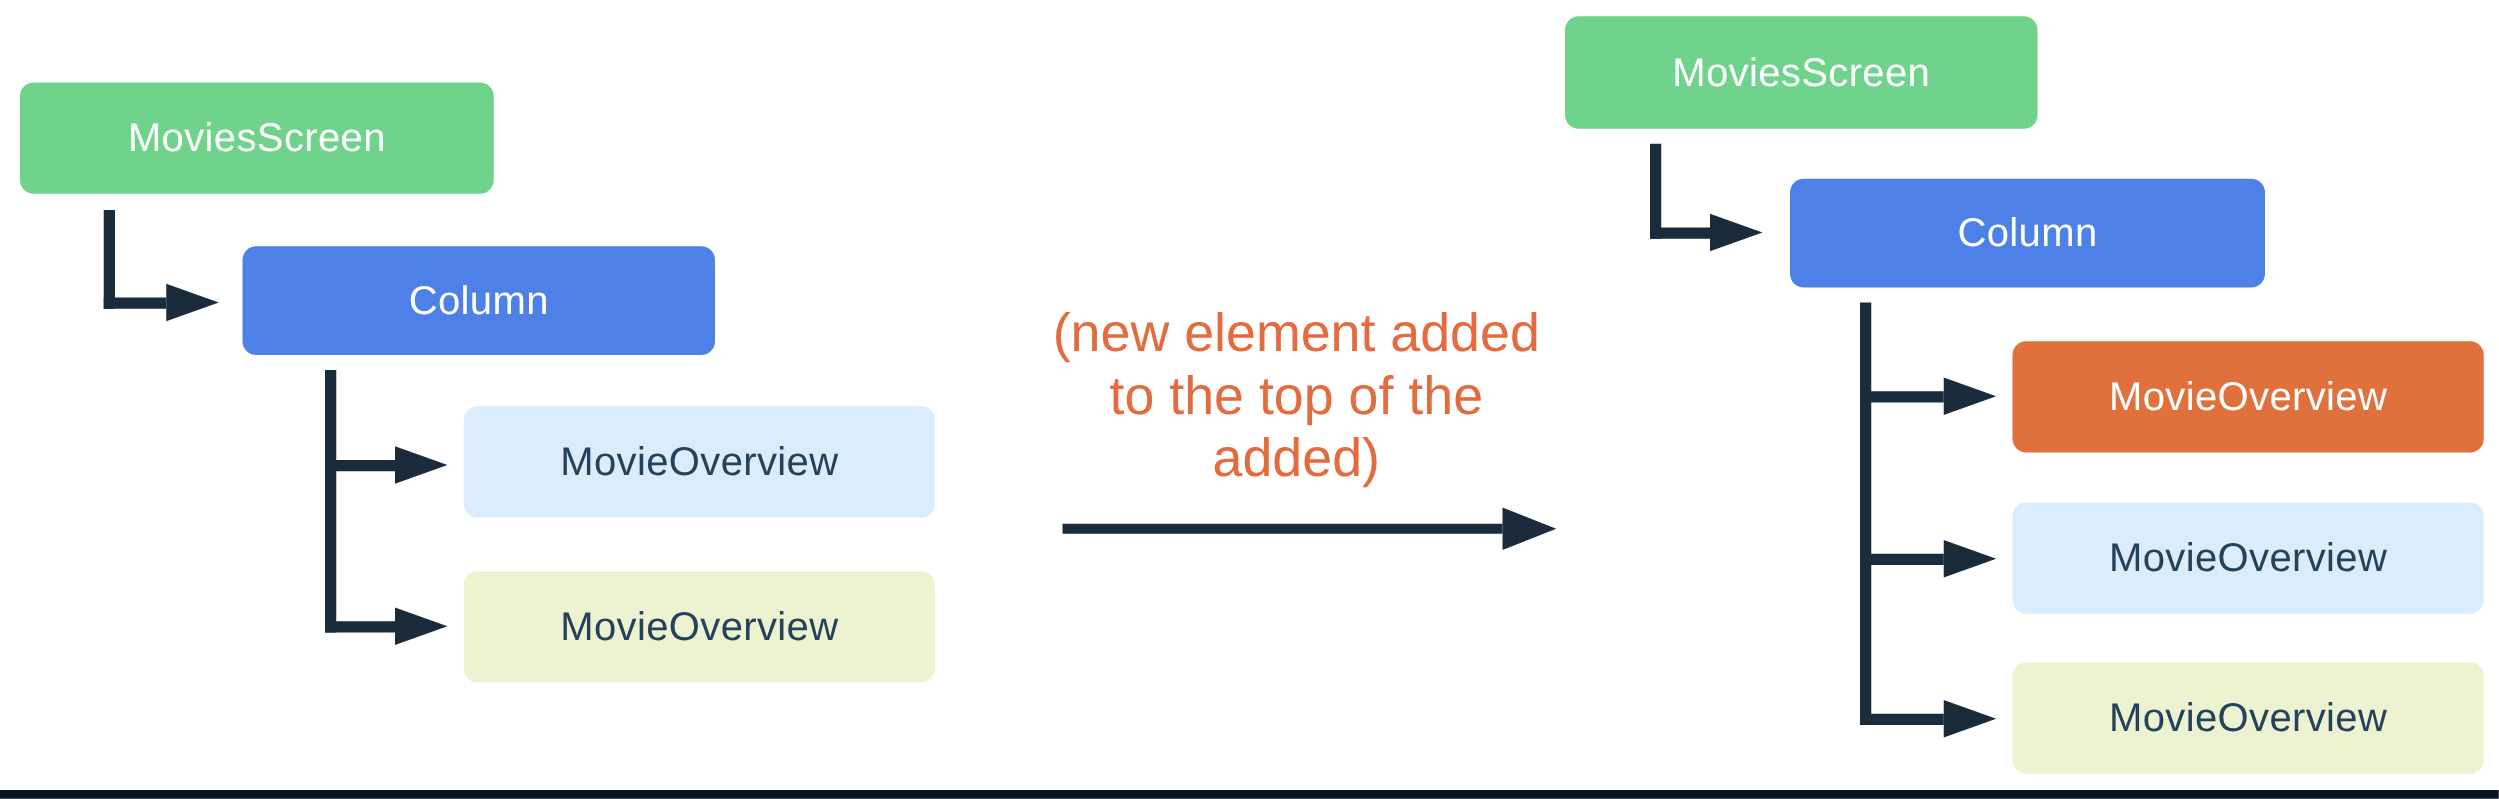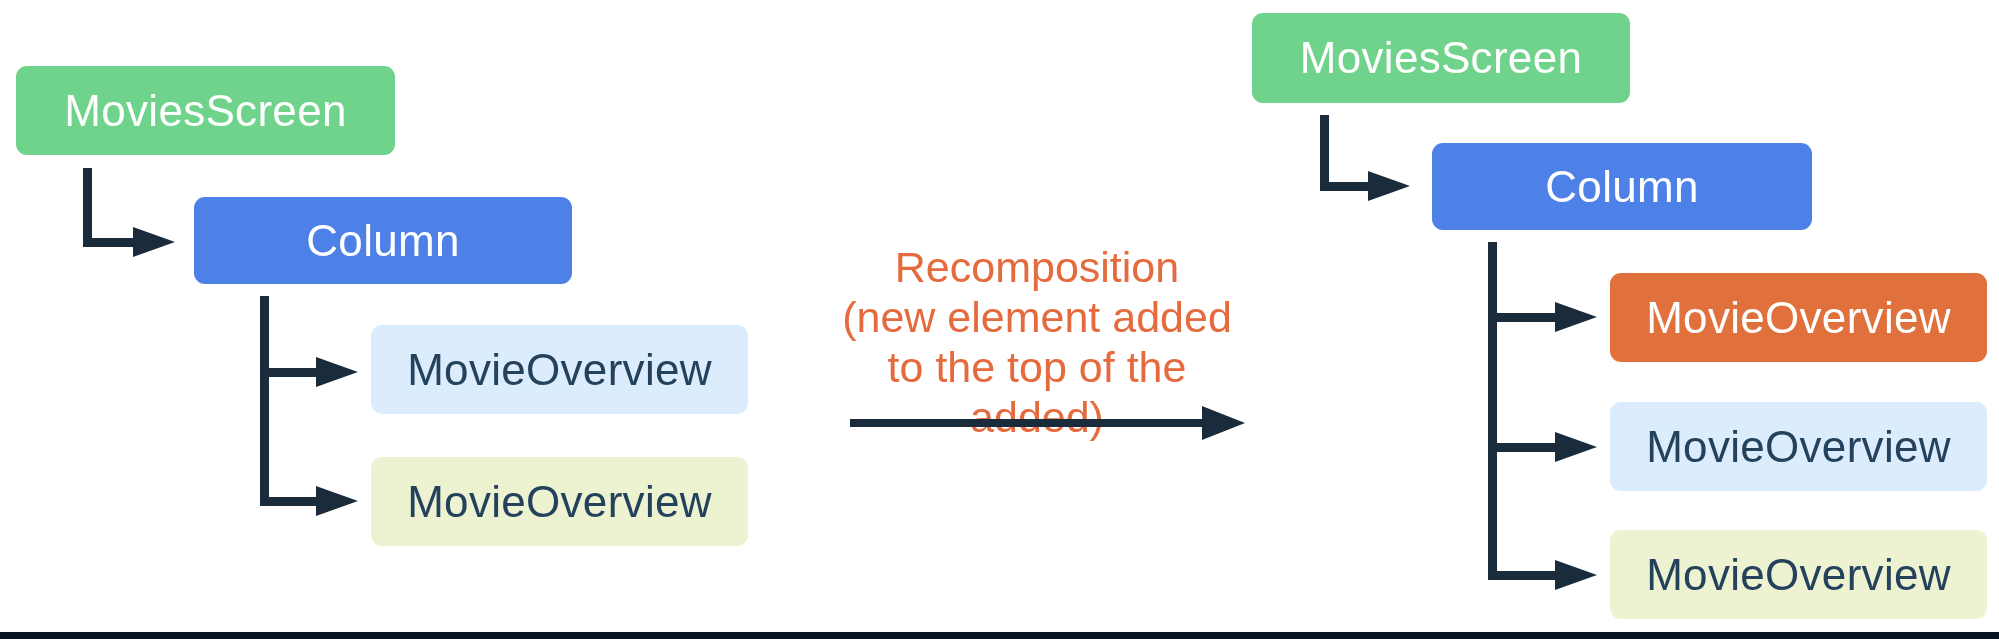--- a/index.html
+++ b/index.html
@@ -6,21 +6,21 @@
   body {
     width: 1999px; height: 639px;
     position: relative; overflow: hidden;
     font-family: "Liberation Sans", sans-serif;
   }
   .stage { position: absolute; left: 0; top: 0; width: 1999px; height: 639px; }
   .node {
     position: absolute;
     display: flex; align-items: center; justify-content: center;
     border-radius: 11px;
-    font-size: 44px; font-weight: 500; letter-spacing: 0.3px;
+    font-size: 32px; font-weight: 500; letter-spacing: 0.3px;
     white-space: nowrap;
   }
   .line { position: absolute; }
   .tri {
     position: absolute; width: 0; height: 0;
     border-top: 15px solid transparent;
     border-bottom: 15px solid transparent;
     border-left-width: 42px; border-left-style: solid;
   }
   .tri-big {
@@ -53,21 +53,20 @@
 
   <div class="line" style="left: 260px; top: 368px; width: 56px; height: 9px; background-color: rgb(26, 43, 60);"></div>
   <div class="tri" style="left: 316px; top: 357px; border-left-color: rgb(26, 43, 60);"></div>
   <div class="node" style="left: 371px; top: 325px; width: 377px; height: 89px; background-color: rgb(219, 237, 252); color: rgb(36, 66, 92);">MovieOverview</div>
 
   <div class="line" style="left: 260px; top: 497px; width: 56px; height: 9px; background-color: rgb(26, 43, 60);"></div>
   <div class="tri" style="left: 316px; top: 486px; border-left-color: rgb(26, 43, 60);"></div>
   <div class="node" style="left: 371px; top: 457px; width: 377px; height: 89px; background-color: rgb(237, 243, 209); color: rgb(36, 66, 92);">MovieOverview</div>
 
   <div class="annotation" style="color: rgb(229, 106, 61);">
-    <div>Recomposition</div>
     <div>(new element added</div>
     <div>to the top of the added)</div>
   </div>
 
   <div class="line" style="left: 850px; top: 419px; width: 352px; height: 8px; background-color: rgb(26, 43, 60);"></div>
   <div class="tri-big" style="left: 1202px; top: 406px; border-left-color: rgb(26, 43, 60);"></div>
 
   <div class="node" style="left: 1252px; top: 13px; width: 378px; height: 90px; background-color: rgb(111, 211, 139); color: rgb(255, 255, 255);">MoviesScreen</div>
 
   <div class="line" style="left: 1320px; top: 115px; width: 9px; height: 76px; background-color: rgb(26, 43, 60);"></div>

